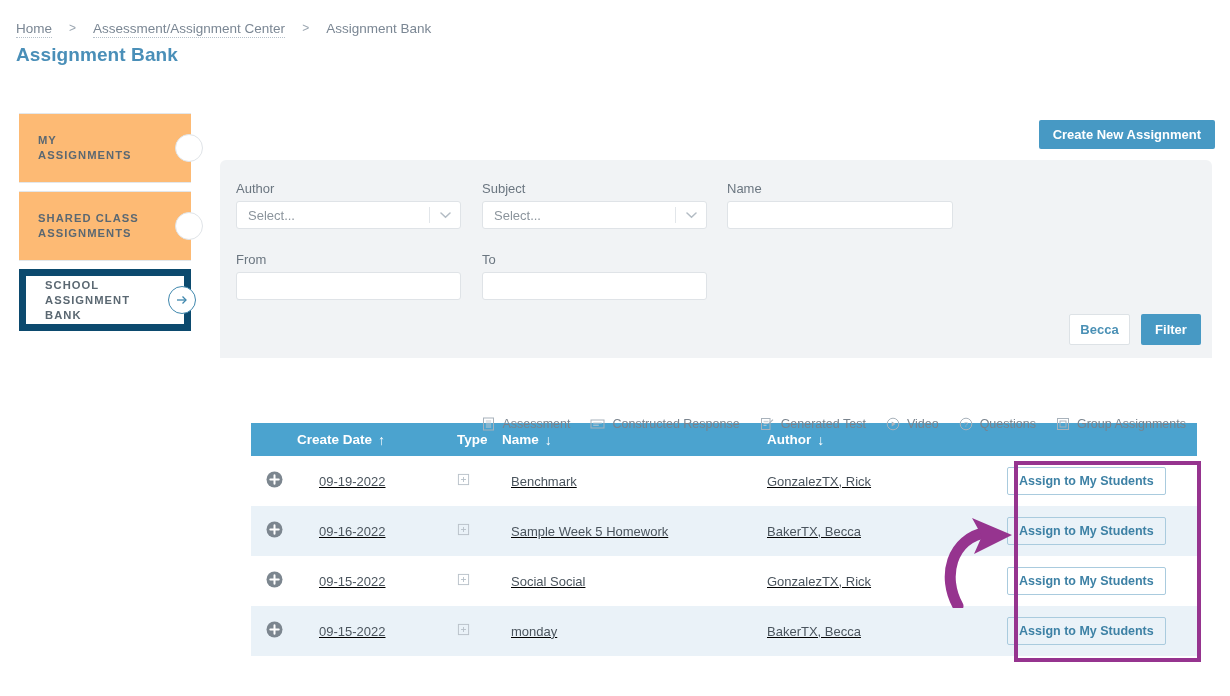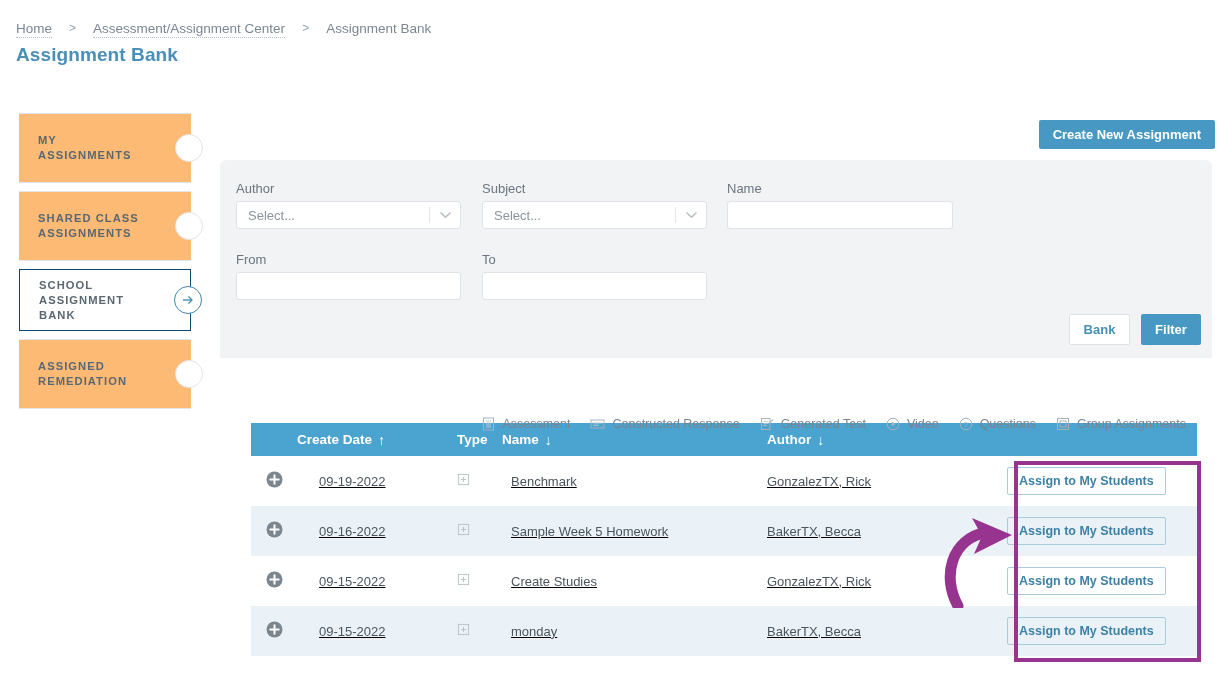--- a/index.html
+++ b/index.html
@@ -57,21 +57,21 @@
     letter-spacing: 1.05px; line-height: 15px;
     text-transform: uppercase;
   }
   .side-badge {
     position: absolute; right: -12px; top: 50%;
     transform: translateY(-50%);
     width: 28px; height: 28px; border-radius: 50%;
     border: 1px solid #e0e4e8; background: #ffffff;
   }
   .side-item.active {
-    border: 1px solid #0c4a6e;
+    border: 7px solid #0c4a6e;
     height: 62px;
     background: #ffffff;
   }
   .side-item.active .side-badge {
     border: 1.5px solid #3f87ad;
     background: #ffffff;
     display: flex; align-items: center; justify-content: center;
   }
   .side-badge svg { display: block; }
 
@@ -224,24 +224,20 @@
     <div class="side-item active">
       <span class="side-label">SCHOOL ASSIGNMENT BANK</span>
       <span class="side-badge">
         <svg width="16" height="16" viewBox="0 0 16 16" aria-hidden="true">
           <path d="M3 8 H12" stroke="#3f87ad" stroke-width="1.3" fill="none"></path>
           <path d="M8.5 4.5 L12 8 L8.5 11.5" stroke="#3f87ad" stroke-width="1.3" fill="none"></path>
         </svg>
       </span>
     </div>
 
-    <div class="side-item">
-      <span class="side-label">ASSIGNED REMEDIATION</span>
-      <span class="side-badge"></span>
-    </div>
 
   </div>
 
   <button class="create-btn">Create New Assignment</button>
 
   <div class="filter-panel">
 
     <div class="fld-label" style="left:16px;  top:21px;">Author</div>
     <div class="fld select-fld" style="left:16px; top:41px; width:225px;">
       <span class="sel-text">Select...</span>
@@ -268,21 +264,21 @@
     <input class="fld text-fld" style="left: 507px; top: 41px; width: 226px; padding: 0px 9px; font-size: 13px; color: rgb(75, 85, 94); outline: none;" value="" placeholder="">
 
     <div class="fld-label" style="left:16px;  top:92px;">From</div>
     <input class="fld text-fld" style="left: 16px; top: 112px; width: 225px; padding: 0px 9px; font-size: 13px; color: rgb(75, 85, 94); outline: none;" value="" placeholder="">
 
     <div class="fld-label" style="left:262px; top:92px;">To</div>
     <input class="fld text-fld" style="left: 262px; top: 112px; width: 225px; padding: 0px 9px; font-size: 13px; color: rgb(75, 85, 94); outline: none;" value="" placeholder="">
 
   </div>
 
-  <button class="reset-btn">Bank</button>
+  <button class="reset-btn">Becca</button>
   <button class="filter-btn">Filter</button>
 
   <div class="table-card">
 
     <div class="legend">
 
       <div class="legend-item">
         <span class="lg-ico">
           <svg width="13" height="14" viewBox="0 0 13 14" aria-hidden="true">
             <rect x="1.5" y="1" width="10" height="12" fill="none" stroke="#a8b2bb" stroke-width="1"></rect>
@@ -446,21 +442,21 @@
           </td>
           <td style="padding-left:22px;">09-15-2022</td>
           <td>
             <span>
               <svg width="13" height="13" viewBox="0 0 14 14" aria-hidden="true">
                 <rect x="1.5" y="1.5" width="11" height="11" fill="none" stroke="#b8c1c9" stroke-width="1"></rect>
                 <path d="M7 4.3v5.4M4.3 7h5.4" stroke="#b8c1c9" stroke-width="1"></path>
               </svg>
             </span>
           </td>
-          <td style="padding-left:9px;">Create Studies</td>
+          <td style="padding-left:9px;">Social Social</td>
           <td>GonzalezTX, Rick</td>
           <td style="padding-left:40px;">
             <button class="assign-btn">Assign to My Students</button>
           </td>
         </tr>
 
         <tr class="alt">
           <td>
             <span>
               <svg width="17" height="17" viewBox="0 0 17 17" aria-hidden="true">

